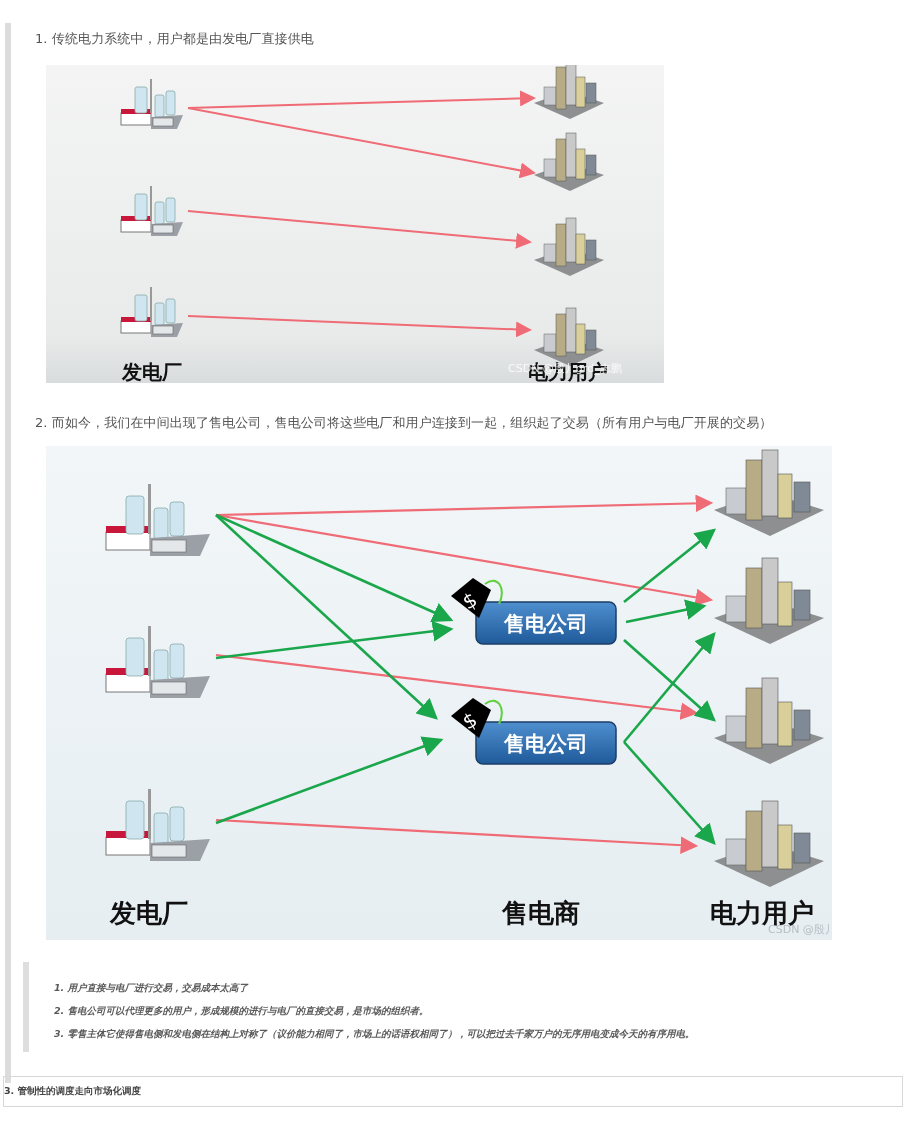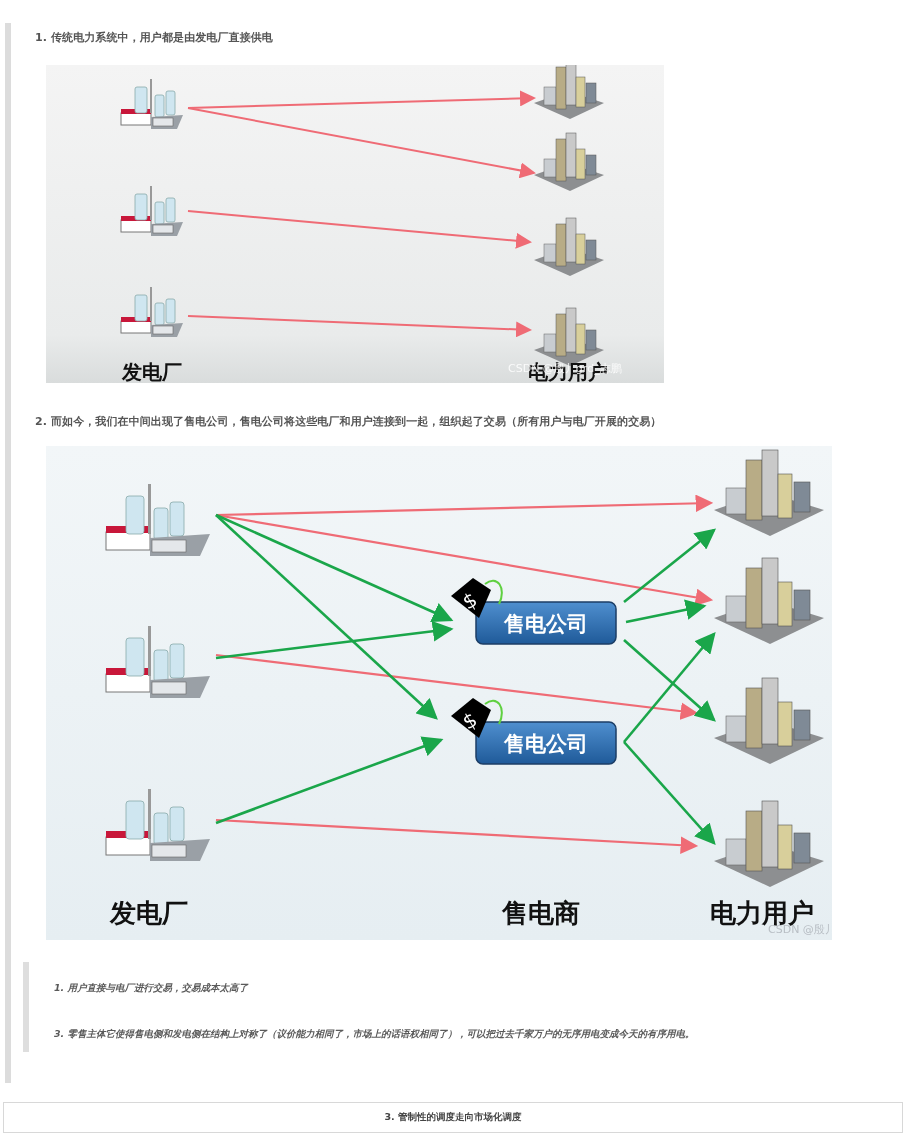--- a/index.html
+++ b/index.html
@@ -1,27 +1,27 @@
 <!DOCTYPE html>
 <html><head>
 <meta charset="utf-8">
 <style>
   html, body { margin: 0; padding: 0; background: #ffffff; }
   body { width: 910px; height: 1148px; position: relative; overflow: hidden;
          font-family: "DejaVu Sans", "Liberation Sans", sans-serif; color: #4d4d4d; }
   .outer-quote { position: absolute; left: 5px; top: 23px; width: 900px; height: 1060px;
                  border-left: 6px solid #dcdcdc; box-sizing: border-box; }
-  .para { position: absolute; font-size: 11px; font-weight: bold; color: #555; white-space: nowrap; letter-spacing: 0.1px; }
+  .para { position: absolute; font-size: 13px; font-weight: normal; color: #555; white-space: nowrap; letter-spacing: 0.1px; }
   .fig { position: absolute; overflow: hidden; text-decoration: underline; }
   .fig svg { display: block; }
   .inner-quote { position: absolute; left: 23px; top: 962px; width: 870px; height: 90px;
                  border-left: 6px solid #dedede; box-sizing: border-box; }
   .inner-quote .line { position: absolute; left: 25px; font-size: 9.5px; font-weight: bold; color: #5a5a5a; white-space: nowrap; font-style: italic; }
-  .section-box { position: absolute; left: 3px; top: 1102px; width: 900px; height: 31px;
-                 border: 1px solid #d8d8d8; box-sizing: border-box; display: flex; align-items: center; justify-content: center; }
+  .section-box { position: absolute; left: 3px; top: 1076px; width: 900px; height: 31px;
+                 border: 1px solid #d8d8d8; box-sizing: border-box; display: flex; align-items: center; justify-content: flex-start; }
   .section-box span { font-size: 9.5px; font-weight: bold; color: #444; }
   .lbl { font-family: "DejaVu Sans", sans-serif; font-weight: bold; }
 </style>
 </head>
 <body>
 
 <div class="outer-quote"></div>
 
 <div class="para" style="left:35px; top:30px;">1. 传统电力系统中，用户都是由发电厂直接供电</div>
 
@@ -158,18 +158,19 @@
 
     <text class="lbl" x="64" y="476" font-size="26" fill="#111">发电厂</text>
     <text class="lbl" x="456" y="476" font-size="26" fill="#111">售电商</text>
     <text class="lbl" x="664" y="476" font-size="26" fill="#111">电力用户</text>
     <text x="722" y="487" font-size="11" fill="#b8bec4">CSDN @殷丿grd_志鹏</text>
   </svg>
 </div>
 
 <div class="inner-quote">
   <div class="line" style="top:20px;">1. 用户直接与电厂进行交易，交易成本太高了</div>
+  <div class="line" style="top:43px;">2. 售电公司可以代理更多的用户，形成规模的进行与电厂的直接交易，是市场的组织者。</div>
   <div class="line" style="top:66px;">3. 零售主体它使得售电侧和发电侧在结构上对称了（议价能力相同了，市场上的话语权相同了），可以把过去千家万户的无序用电变成今天的有序用电。</div>
 </div>
 
 <div class="section-box">
   <span>3. 管制性的调度走向市场化调度</span>
 </div>
 
 </body></html>

